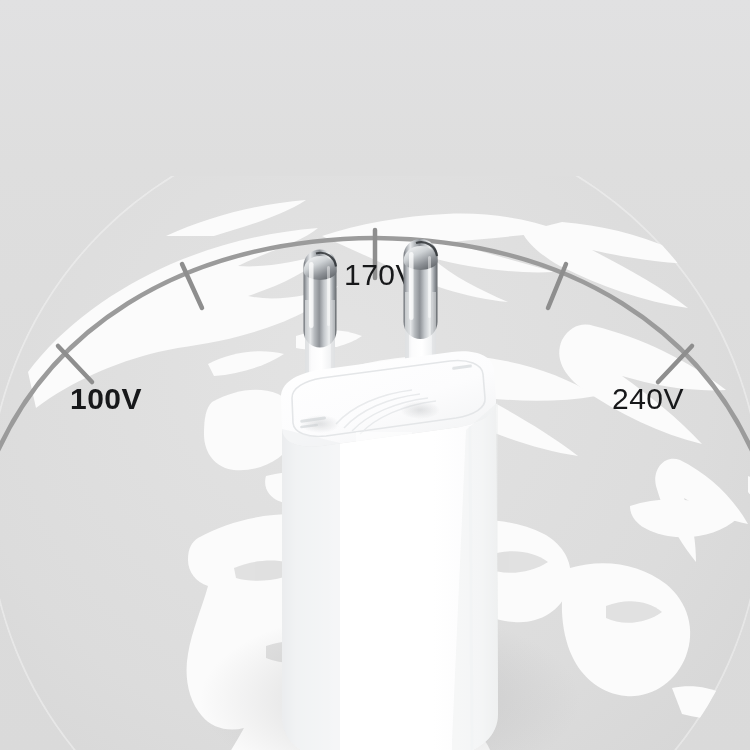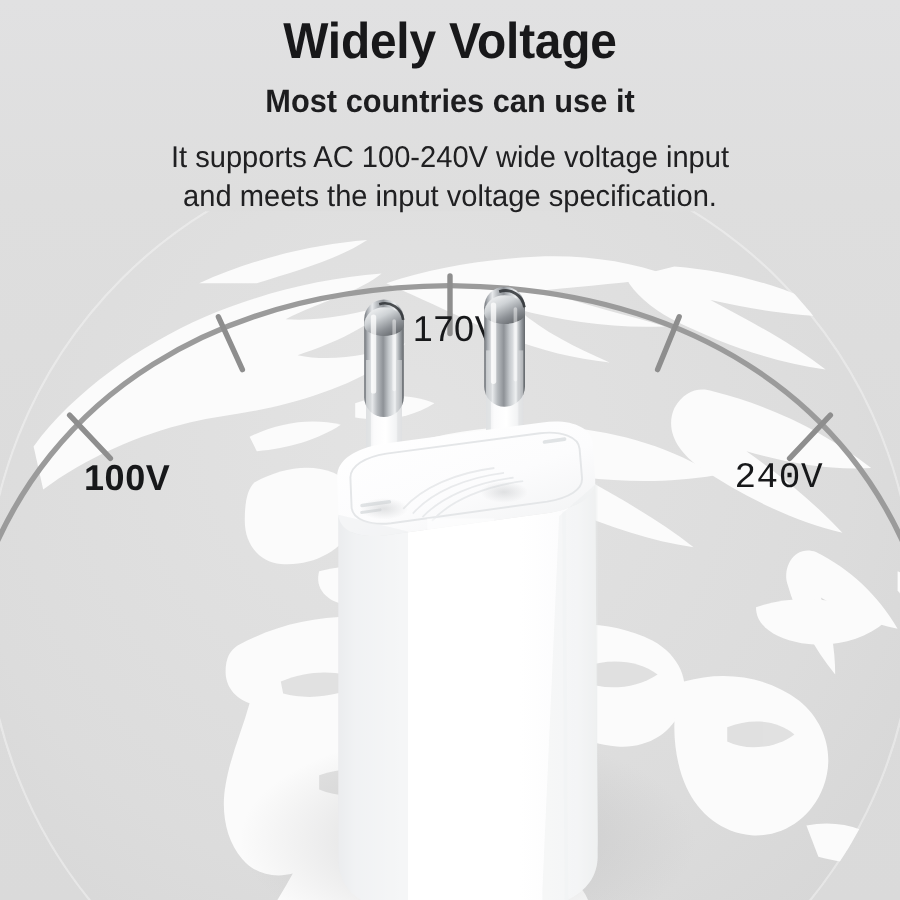--- a/index.html
+++ b/index.html
@@ -22,21 +22,21 @@
 
   
   .vlabel{
     position:absolute;
     font-family:"Liberation Sans",sans-serif;
     font-size:30px;font-weight:400;letter-spacing:.5px;
     color:#17181a;white-space:nowrap;
   }
   #lbl-100{left:70px;top:382px;font-weight:bold;}
   #lbl-170{left:344px;top:258px;}
-  #lbl-240{left:612px;top:382px;font-family:Liberation Mono, monospace;}
+  #lbl-240{left:612px;top:382px;}
 
   
   .header{position:absolute;left:0;top:0;width:750px;text-align:center;}
   .h-title{
     font-size:42px;font-weight:700;color:#18181a;
     letter-spacing:-.2px;line-height:1;margin-top:13px;
     font-family:"Liberation Sans",sans-serif;
     transform:scaleX(.95);transform-origin:center;
   }
   .h-sub{
@@ -328,22 +328,14 @@
       <path d="M282 429 L282 716 C282 740, 300 756, 326 756 L340 756 L340 443 Z" fill="#eceef0" opacity=".55"></path>
 
       <rect x="356" y="432" width="56" height="324" fill="#ffffff" opacity=".5"></rect>
 
       <path d="M470 426 L472 750" stroke="#f7f8f9" stroke-width="3" fill="none" opacity=".9"></path>
 
       <path d="M466 430 L498 402 L498 714 C498 736, 480 752, 452 756 L452 742 Z" fill="#e9eaec" opacity=".35"></path>
     </g>
   </svg>
 
-  <div class="header">
-    <div class="h-title">Widely Voltage</div>
-    <div class="h-sub">Most countries can use it</div>
-    <div class="h-body">
-      <span>It supports AC 100-240V wide voltage input</span>
-      <span>and meets the input voltage specification.</span>
-    </div>
-  </div>
 
 </div>
 
 </body></html>

